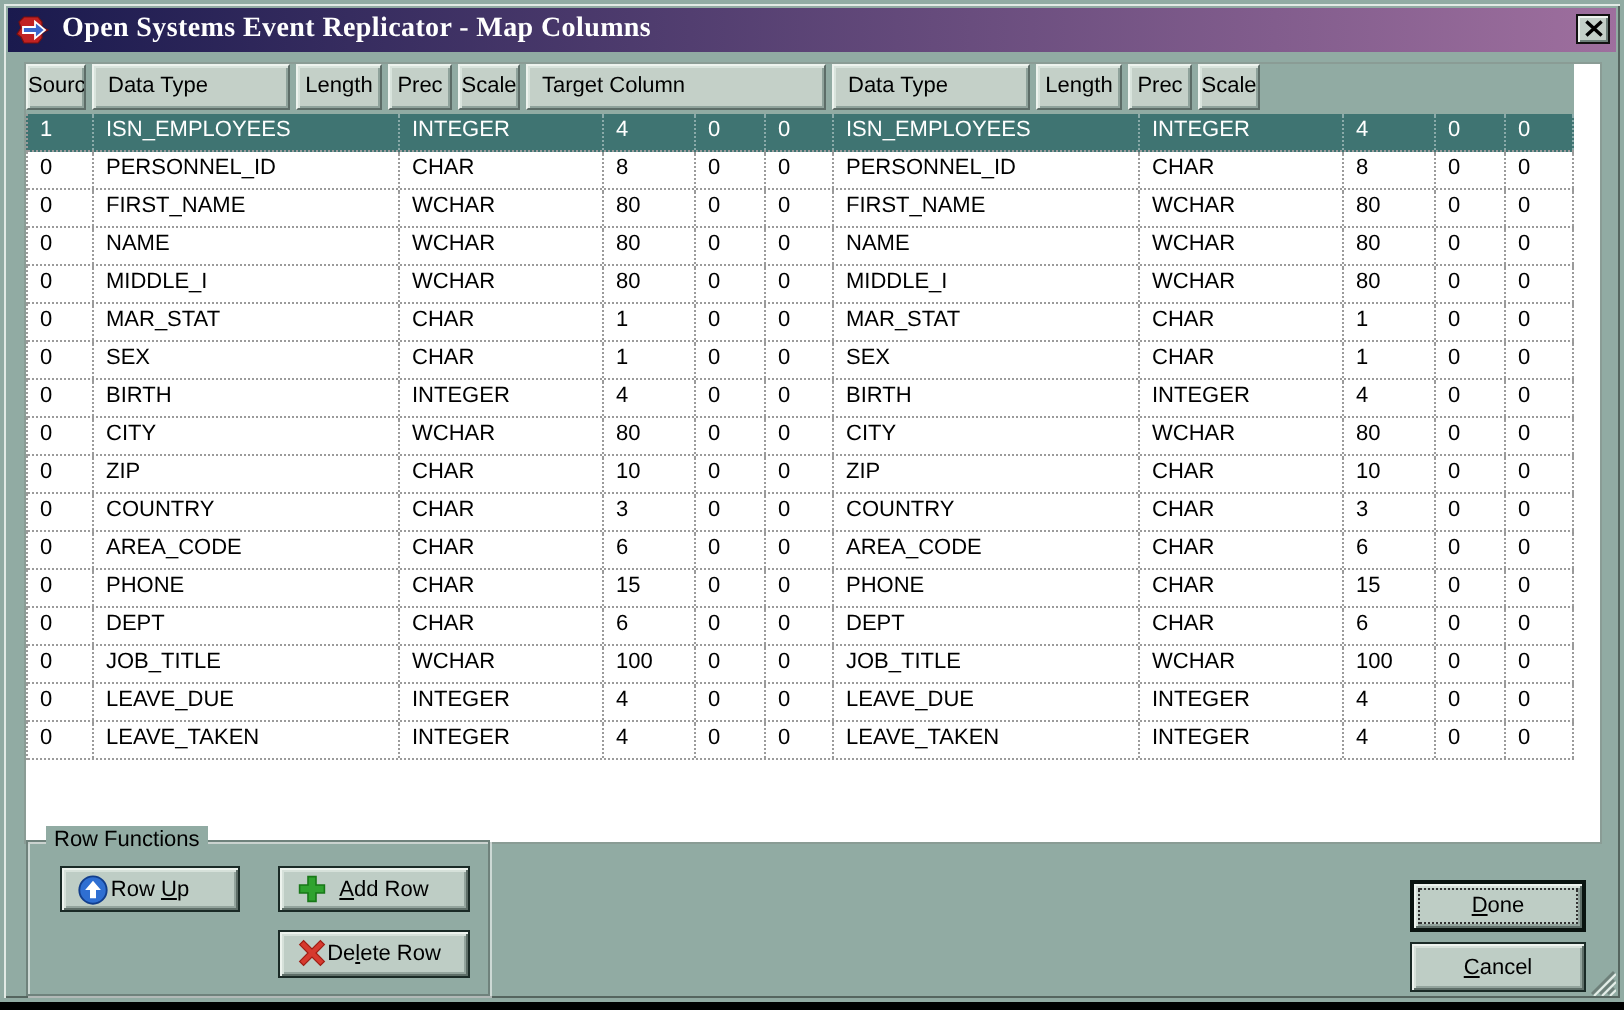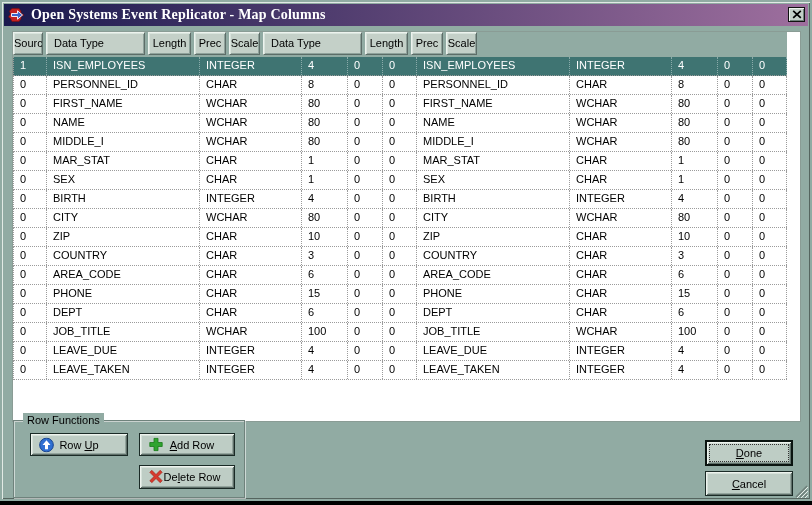--- a/index.html
+++ b/index.html
@@ -84,21 +84,21 @@
   .btn{
     position:absolute;box-sizing:border-box;
     background:#BECDC5;
     border:1px solid #1A2A26;
     box-shadow: inset 1px 1px 0 #EDF3EE, inset -1px -1px 0 #5E6E68, inset 2px 2px 0 #D6E1DA, inset -2px -2px 0 #93A49D;
     font-size:11px;color:#000;font-family:"Liberation Sans", sans-serif;
     display:flex;align-items:center;justify-content:center;
     padding:0;cursor:default;
   }
   .btn .ico{position:absolute;left:8px;top:50%;transform:translateY(-50%);width:15px;height:15px;}
-  .btn-rowup{left:16px;top:12px;width:98px;height:23px;}
+  .btn-rowup{left:16px;top:12px;width:90px;height:23px;}
   .btn-addrow{left:125px;top:12px;width:96px;height:23px;}
   .btn-rowdown{left:16px;top:44px;width:98px;height:24px;}
   .btn-delrow{left:125px;top:44px;width:96px;height:24px;}
   .btn-delrow .lbl,.btn-addrow .lbl{margin-left:10px;}
   .done-btn{
     left:703px;top:438px;width:88px;height:26px;
     border:2px solid #0A1410;
   }
   .done-btn::before{
     content:"";position:absolute;inset:2px;border:1px dotted #333;
@@ -130,20 +130,21 @@
     </button>
   </div>
 
   <div class="map-table">
     <div class="header-strip">
         <div class="hbtn c" style="width: 30px;">Source</div>
         <div class="hbtn" style="width: 99px;">Data Type</div>
         <div class="hbtn c" style="width: 43px;">Length</div>
         <div class="hbtn c" style="width: 32px;">Prec</div>
         <div class="hbtn c" style="width: 31px;">Scale</div>
+        <div class="hbtn" style="width: 150px;">Target Column</div>
         <div class="hbtn" style="width: 99px;">Data Type</div>
         <div class="hbtn c" style="width: 43px;">Length</div>
         <div class="hbtn c" style="width: 32px;">Prec</div>
         <div class="hbtn c" style="width: 31px;">Scale</div>
       </div>
     <div class="tbody">
         <div class="trow sel">
           <div class="tcell" style="width: 33px;">1</div>
           <div class="tcell" style="width: 153px;">ISN_EMPLOYEES</div>
           <div class="tcell" style="width: 102px;">INTEGER</div>

